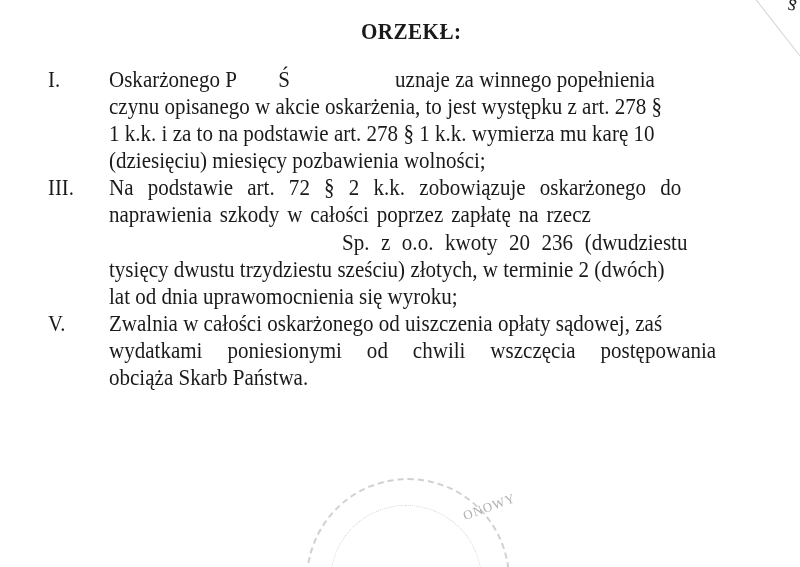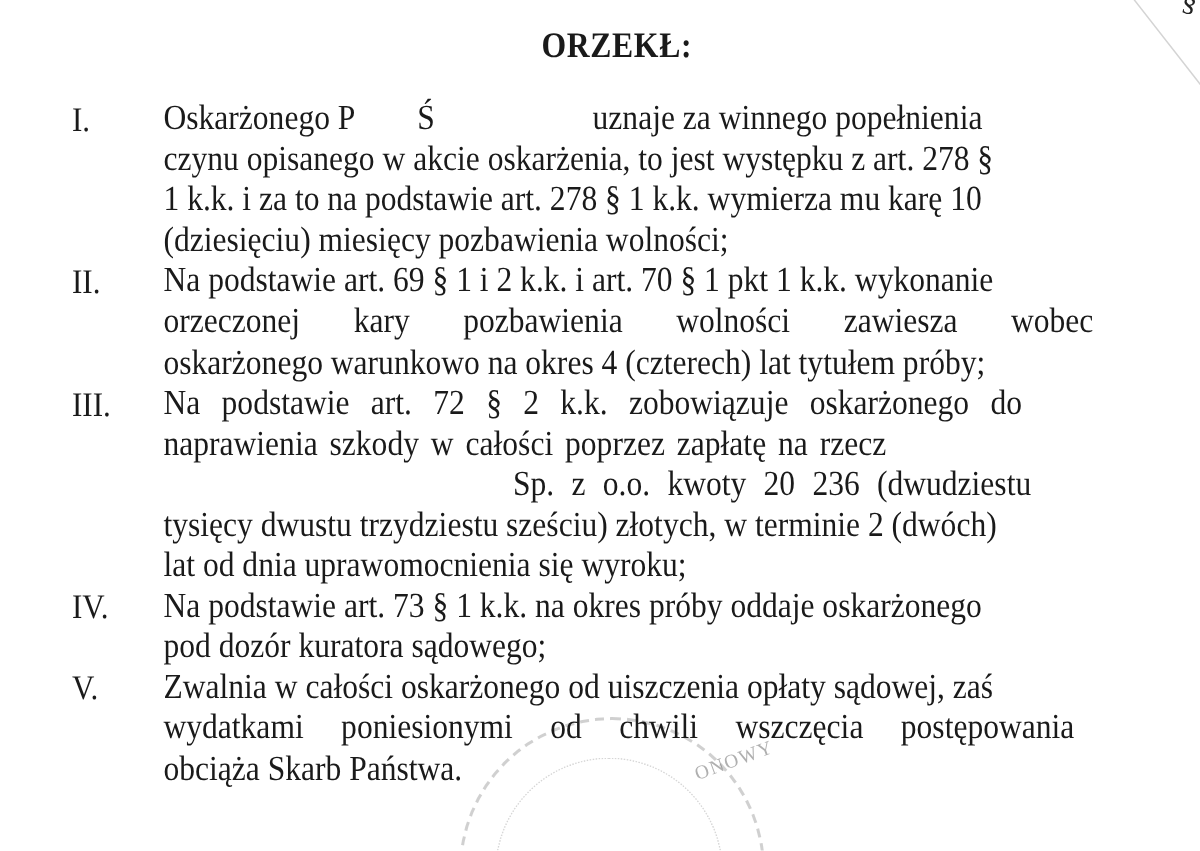--- a/index.html
+++ b/index.html
@@ -73,41 +73,30 @@
 <div class="verdict">
 
   <div class="point">
     <span class="numeral">I.</span>
     <span class="line" style="white-space:pre">Oskarżonego P        Ś                    uznaje za winnego popełnienia</span>
     <span class="line">czynu opisanego w akcie oskarżenia, to jest występku z art. 278 §</span>
     <span class="line">1 k.k. i za to na podstawie art. 278 § 1 k.k. wymierza mu karę  10</span>
     <span class="line">(dziesięciu) miesięcy pozbawienia wolności;</span>
   </div>
 
-  <div class="point">
-    <span class="numeral">II.</span>
-    <span class="line">Na podstawie art. 69 § 1 i 2  k.k. i art. 70 § 1 pkt 1 k.k. wykonanie</span>
-    <span class="line justify-wide" style="word-spacing:34px">orzeczonej kary pozbawienia wolności zawiesza wobec</span>
-    <span class="line">oskarżonego warunkowo na okres 4 (czterech) lat tytułem próby;</span>
-  </div>
 
   <div class="point">
     <span class="numeral">III.</span>
     <span class="line justify-wide" style="word-spacing:10px">Na podstawie art. 72 § 2 k.k. zobowiązuje oskarżonego do</span>
     <span class="line justify-sm">naprawienia szkody w całości poprzez zapłatę na rzecz</span>
     <span class="line indent-sp" style="word-spacing:7px">Sp. z o.o. kwoty 20 236 (dwudziestu</span>
     <span class="line">tysięcy dwustu trzydziestu sześciu) złotych, w terminie 2 (dwóch)</span>
     <span class="line">lat od dnia uprawomocnienia się wyroku;</span>
   </div>
 
-  <div class="point">
-    <span class="numeral">IV.</span>
-    <span class="line">Na podstawie art. 73 § 1 k.k. na okres próby oddaje oskarżonego</span>
-    <span class="line">pod dozór kuratora sądowego;</span>
-  </div>
 
   <div class="point">
     <span class="numeral">V.</span>
     <span class="line">Zwalnia w całości oskarżonego od uiszczenia opłaty sądowej, zaś</span>
     <span class="line" style="word-spacing:22px">wydatkami poniesionymi od chwili wszczęcia postępowania</span>
     <span class="line">obciąża Skarb Państwa.</span>
   </div>
 
 </div>
 

